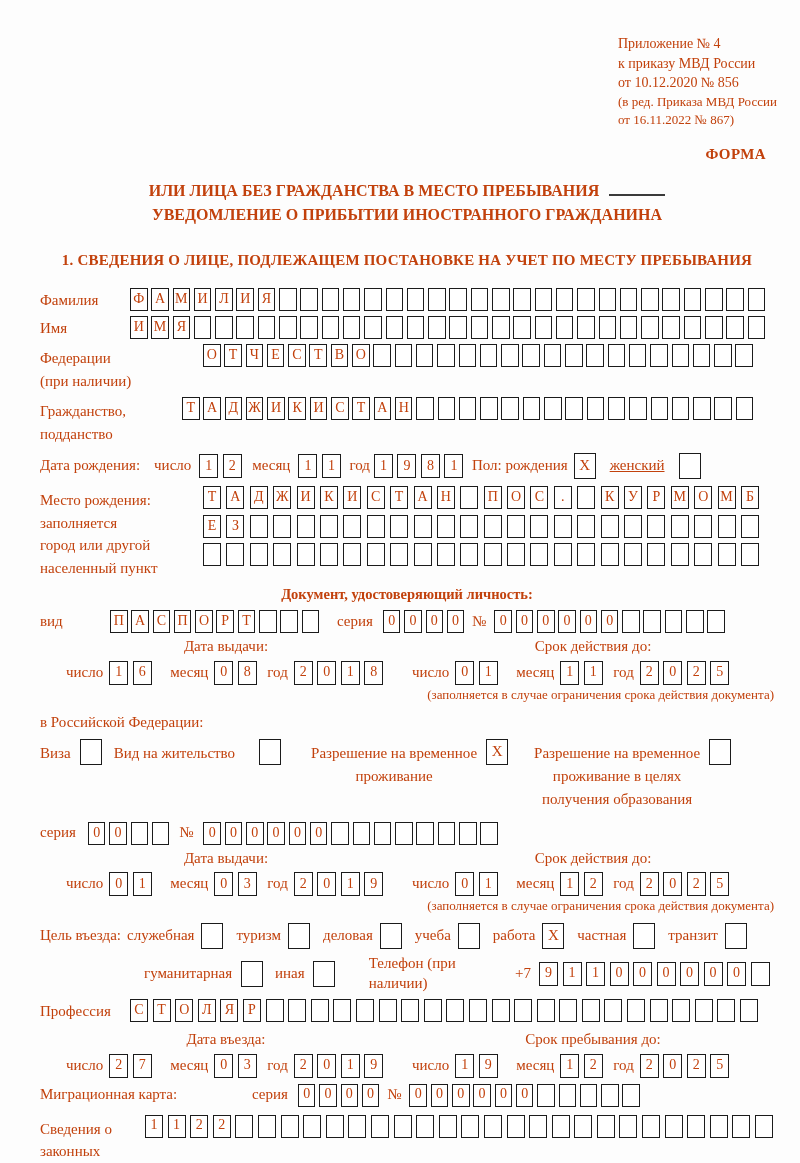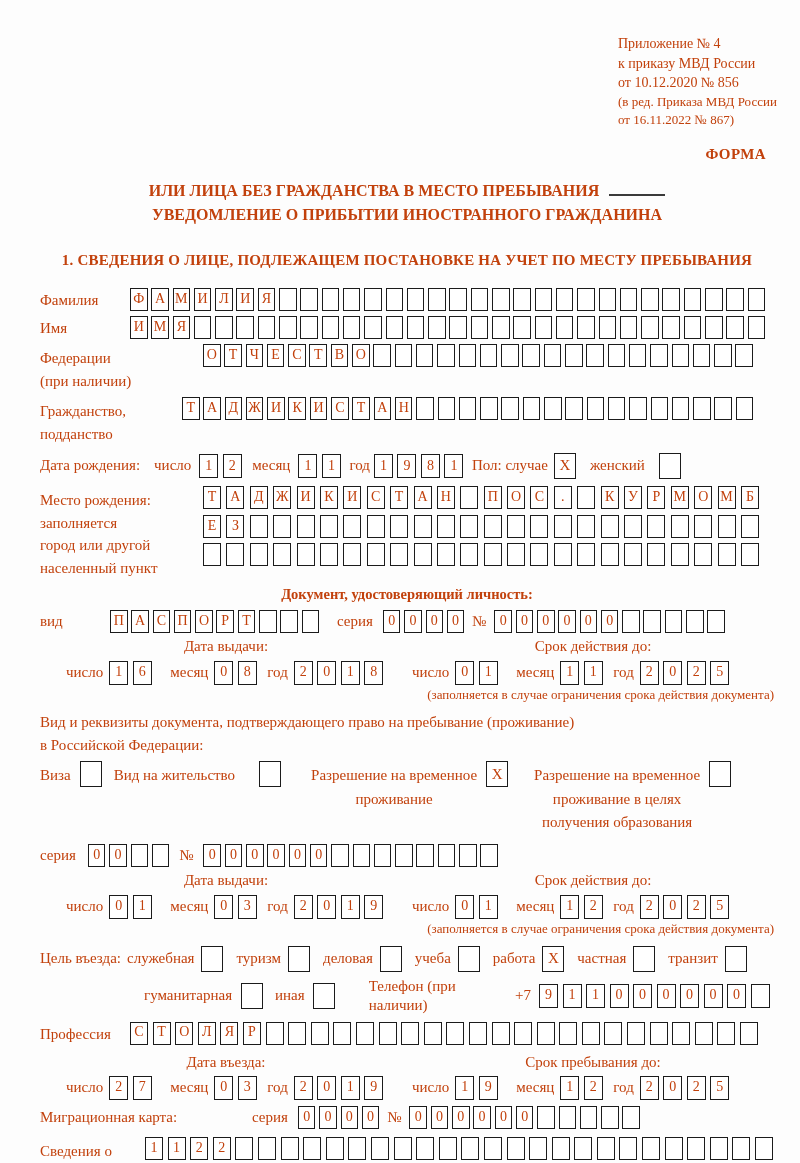--- a/index.html
+++ b/index.html
@@ -254,23 +254,23 @@
         <span class="cell">1</span>
         <span class="cell">1</span>
       </span>
     <span class="lbl" style="padding-top:0;margin:0 4px 0 4px;">год</span>
     <span class="cells dcells">
         <span class="cell">1</span>
         <span class="cell">9</span>
         <span class="cell">8</span>
         <span class="cell">1</span>
       </span>
-    <span class="lbl" style="padding-top:0;margin:0 6px 0 4px;">Пол: случае</span>
+    <span class="lbl" style="padding-top:0;margin:0 6px 0 4px;">Пол: рождения</span>
     <span class="cb">X</span>
-    <span class="lbl" style="padding-top:0;margin:0 14px 0 14px;">женский</span>
+    <span class="lbl" style="padding-top:0;margin:0 14px 0 14px;text-decoration:underline;">женский</span>
     <span class="cb"></span>
   </div>
 
   <div class="frow" style="margin-top:7px;">
     <div class="lbl ml w163">
       <div>Место рождения:</div>
       <div>заполняется</div>
       <div>город или другой</div>
       <div>населенный пункт</div>
     </div>
@@ -438,21 +438,20 @@
             <span class="cell">0</span>
             <span class="cell">2</span>
             <span class="cell">5</span>
           </span>
       </div>
       <div class="note">(заполняется в случае ограничения срока действия документа)</div>
     </div>
   </div>
 
   <div class="intro">
-    <div>Вид и реквизиты документа, подтверждающего право на пребывание (проживание)</div>
     <div style="margin-top:3px;">в Российской Федерации:</div>
   </div>
 
   <div class="opts">
     <div class="opt">
       <span class="olbl">Виза</span>
       <span class="cb"></span>
     </div>
     <span class="sp-a"></span>
     <div class="opt">

